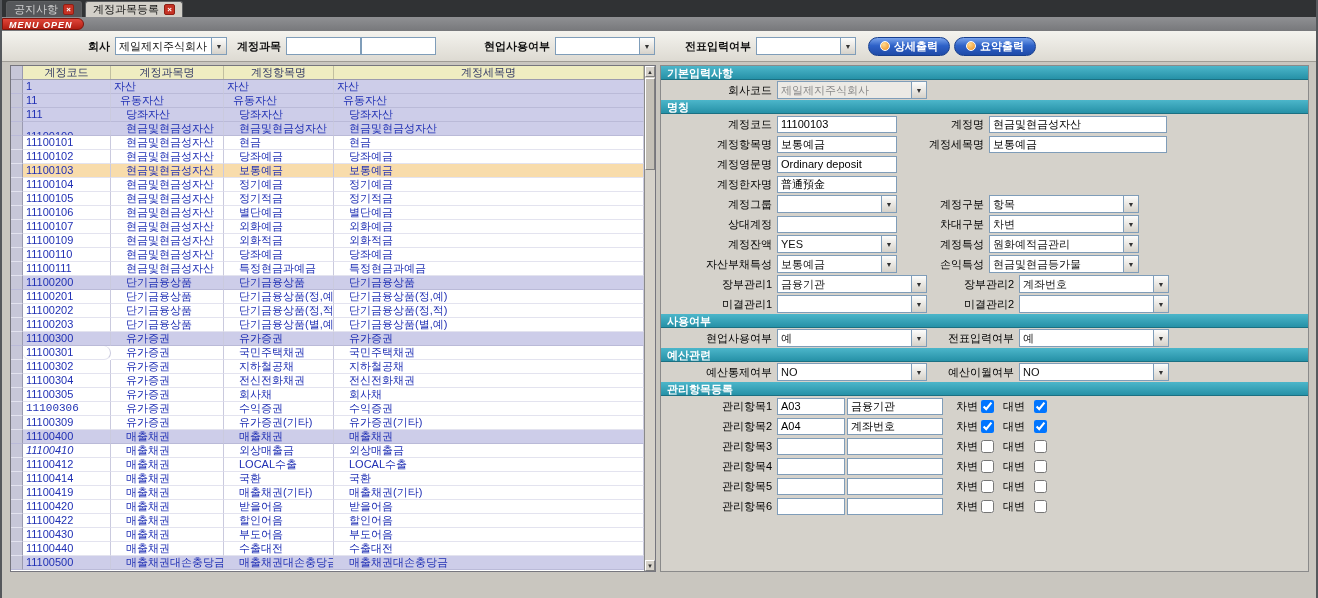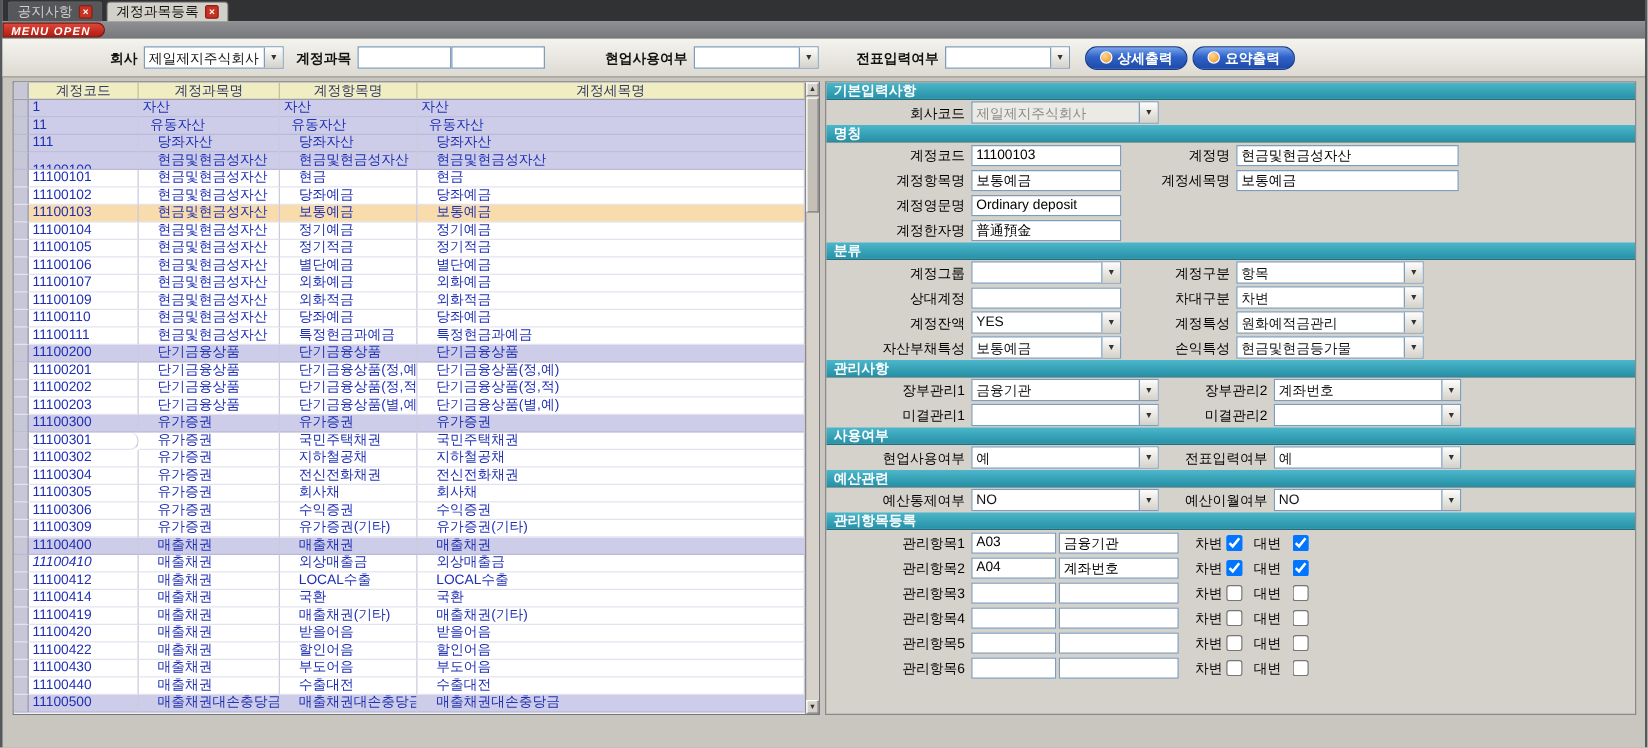--- a/index.html
+++ b/index.html
@@ -303,21 +303,21 @@
             </div>
             <div class="trow">
               <div class="cell csel"></div>
               <div class="cell c1" style="padding-left: 3px;">11100305</div>
               <div class="cell c2" style="padding-left: 15px;">유가증권</div>
               <div class="cell c3" style="padding-left: 15px;">회사채</div>
               <div class="cell c4" style="padding-left: 15px;">회사채</div>
             </div>
             <div class="trow">
               <div class="cell csel"></div>
-              <div class="cell c1" style="padding-left: 3px;">11100306</div>
+              <div class="cell c1" style="padding-left: 3px; font-family: Liberation Mono, monospace;">11100306</div>
               <div class="cell c2" style="padding-left: 15px;">유가증권</div>
               <div class="cell c3" style="padding-left: 15px;">수익증권</div>
               <div class="cell c4" style="padding-left: 15px;">수익증권</div>
             </div>
             <div class="trow">
               <div class="cell csel"></div>
               <div class="cell c1" style="padding-left: 3px;">11100309</div>
               <div class="cell c2" style="padding-left: 15px;">유가증권</div>
               <div class="cell c3" style="padding-left: 15px;">유가증권(기타)</div>
               <div class="cell c4" style="padding-left: 15px;">유가증권(기타)</div>
@@ -427,21 +427,20 @@
       </div>
       <div class="frow">
         <span class="flabel">계정영문명</span>
         <input class="fin f1" value="Ordinary deposit" style="">
       </div>
       <div class="frow">
         <span class="flabel">계정한자명</span>
         <input class="fin f1" value="普通預金" style="">
       </div>
 
-      <div class="sec-h">분류</div>
       <div class="frow">
         <span class="flabel">계정그룹</span>
         <div class="combo f1">
           <span class="ctxt"></span>
           <span class="carr">▼</span>
         </div>
         <span class="flabel2">계정구분</span>
         <div class="combo f2">
           <span class="ctxt">항목</span>
           <span class="carr">▼</span>
@@ -474,21 +473,20 @@
           <span class="ctxt">보통예금</span>
           <span class="carr">▼</span>
         </div>
         <span class="flabel2">손익특성</span>
         <div class="combo f2">
           <span class="ctxt">현금및현금등가물</span>
           <span class="carr">▼</span>
         </div>
       </div>
 
-      <div class="sec-h">관리사항</div>
       <div class="frow">
         <span class="flabel">장부관리1</span>
         <div class="combo f2">
           <span class="ctxt">금융기관</span>
           <span class="carr">▼</span>
         </div>
         <span class="flabel2">장부관리2</span>
         <div class="combo f2">
           <span class="ctxt">계좌번호</span>
           <span class="carr">▼</span>

